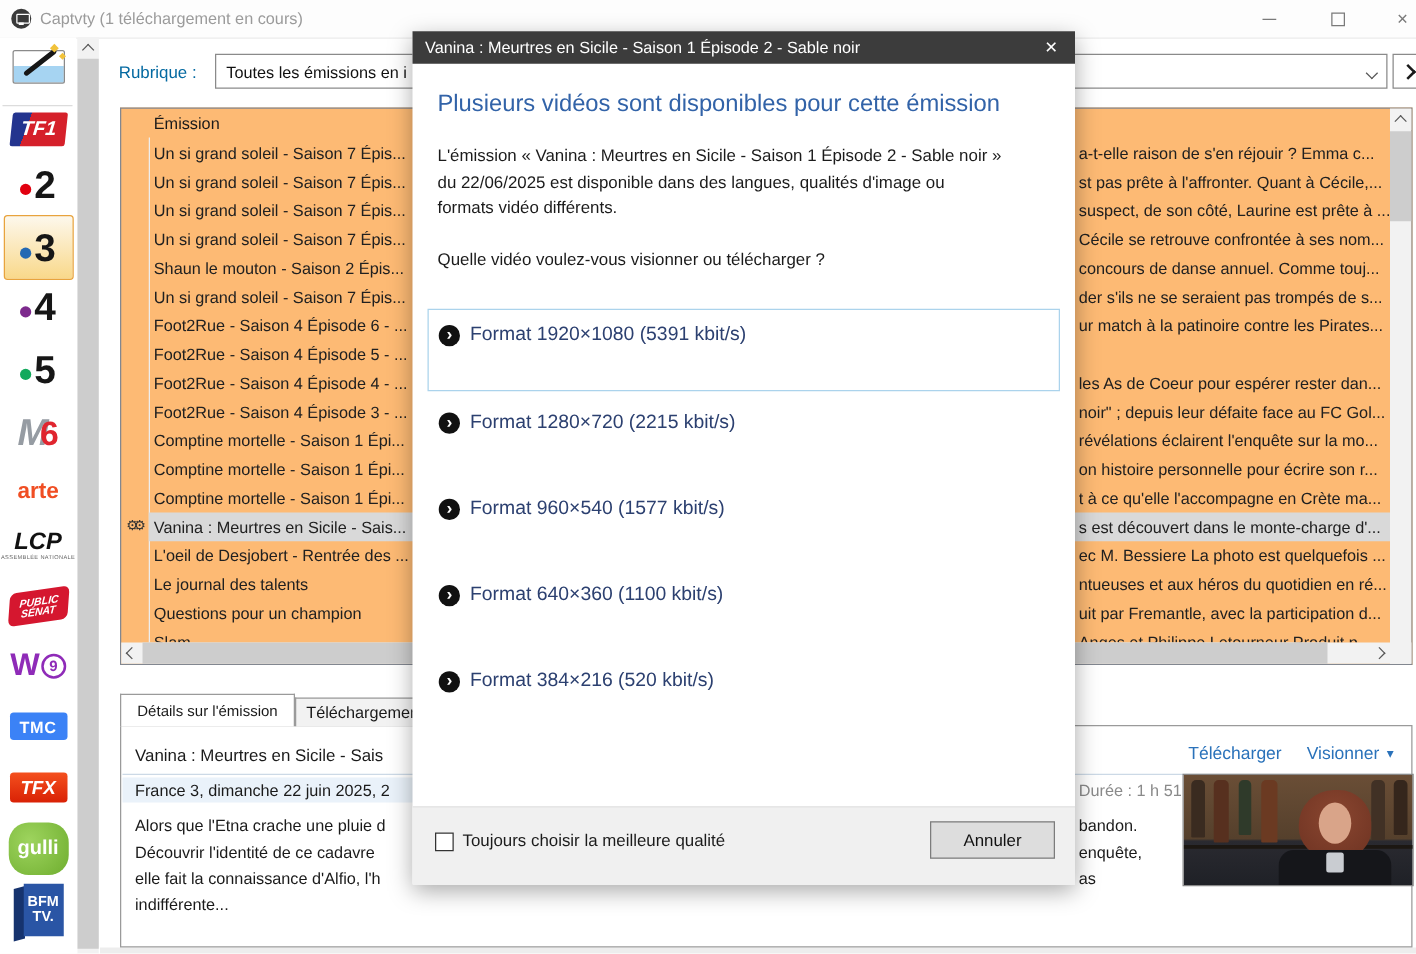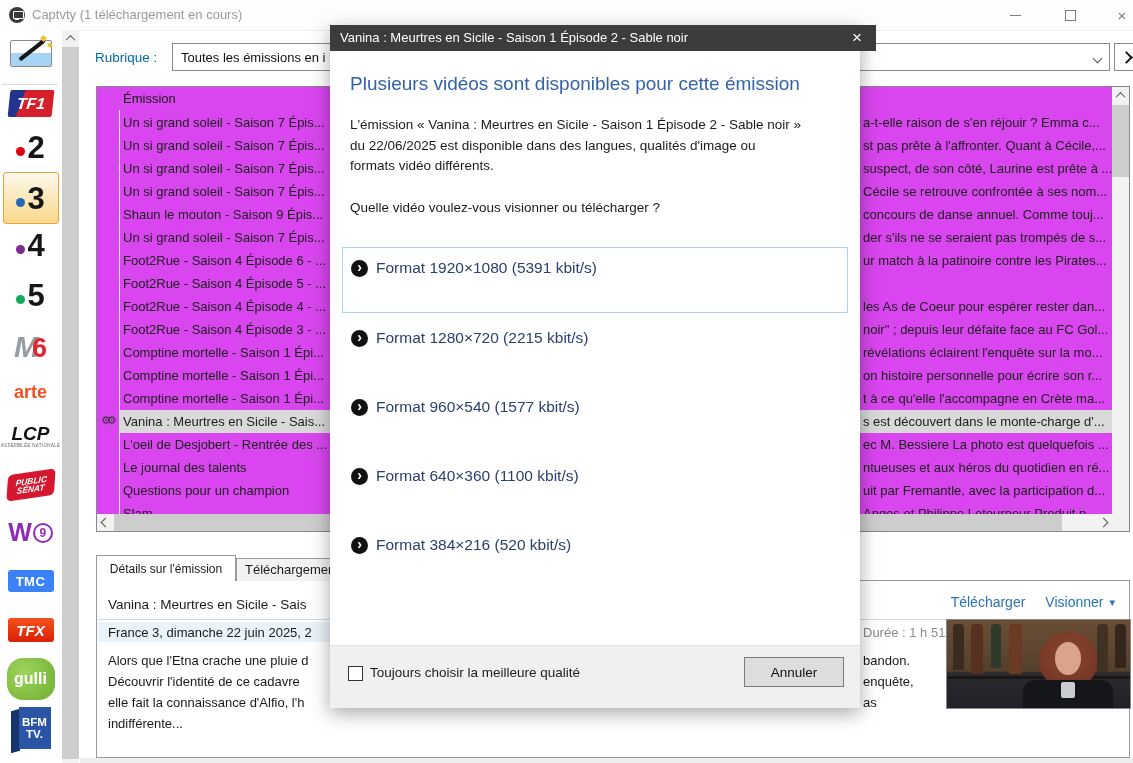--- a/index.html
+++ b/index.html
@@ -76,21 +76,21 @@
   
   #rubrique-label{left:95px;top:50px;font-size:13.5px;color:#0369a1;}
   #rubrique-combo{left:172px;top:43px;width:938px;height:28px;background:#fff;border:1px solid #8a8a8a;box-sizing:border-box;}
   #rubrique-value{position:absolute;left:8px;top:6px;font-size:13px;color:#111;white-space:nowrap;}
   #rubrique-chev{position:absolute;right:8px;top:11px;}
   #fwdbtn{left:1114px;top:43px;width:24px;height:28px;border:1px solid #8a8a8a;background:#fff;box-sizing:border-box;
           display:flex;align-items:center;justify-content:center;}
   #fwdbtn .chev{border-color:#1a1a1a;border-width:2.4px;width:7px;height:7px;}
 
   
-  #listbox{left:96px;top:86px;width:1034px;height:446px;border:1px solid #828790;box-sizing:border-box;background:#d946ef;}
+  #listbox{left:96px;top:86px;width:1034px;height:446px;border:1px solid #828790;box-sizing:border-box;background:#fdba74;}
   #listheader{position:absolute;left:26px;top:4px;font-size:13px;color:#1a1a1a;}
   #gutterline{position:absolute;left:22px;top:23px;bottom:17px;width:1px;background:#ededed;}
   #rowswrap{position:absolute;left:1px;top:24px;right:17px;bottom:17px;overflow:hidden;}
   .lrow{position:absolute;left:0;width:100%;height:23px;}
   .lrow.sel .selbg{position:absolute;left:21px;top:0;right:0;height:23px;background:#d9d9d9;}
   .ltitle{position:absolute;left:25px;top:4px;font-size:13px;color:#202020;white-space:nowrap;}
   .ldesc{position:absolute;left:765px;top:4px;font-size:13px;color:#202020;white-space:nowrap;max-width:250px;overflow:hidden;}
   .gearic{position:absolute;left:3px;top:4px;font-size:11px;letter-spacing:-4px;color:#333;}
   
   #vscroll{position:absolute;right:0;top:0;width:17px;height:444px;background:#f2f2f2;}
@@ -122,21 +122,21 @@
          background:linear-gradient(180deg,#6a4e36 0,#55402c 58%,#2a2a30 60%,#1f2127 100%);}
   .bottle{position:absolute;top:4px;border-radius:4px 4px 1px 1px;}
   #thumb .shelf{position:absolute;left:0;top:56px;width:185px;height:3px;background:#1c1712;}
   #thumb .hair{position:absolute;left:92px;top:12px;width:58px;height:54px;background:radial-gradient(circle at 50% 40%,#8a4630,#6e3322);border-radius:28px 26px 22px 24px;}
   #thumb .face{position:absolute;left:108px;top:22px;width:26px;height:33px;background:#d9a489;border-radius:50%;}
   #thumb .jacket{position:absolute;left:76px;top:60px;width:90px;height:32px;background:#15161a;border-radius:12px 12px 0 0;}
   #thumb .shirt{position:absolute;left:114px;top:62px;width:14px;height:16px;background:#c9ccd1;border-radius:2px;}
 
   
   #dialog{left:330px;top:25px;width:530px;height:682px;background:#fff;z-index:50;box-shadow:0 6px 18px rgba(0,0,0,.35);}
-  #dlg-titlebar{position:absolute;left:0;top:0;width:530px;height:26px;background:#3c3c3c;padding-left:16px;}
+  #dlg-titlebar{position:absolute;left:0;top:0;width:530px;height:26px;background:#3c3c3c;}
   #dlg-title{position:absolute;left:10px;top:5px;font-size:13px;color:#fff;white-space:nowrap;}
   #dlg-close{position:absolute;right:6px;top:2px;width:26px;height:22px;display:flex;align-items:center;justify-content:center;
              color:#fff;font-size:17px;}
   #dlg-heading{position:absolute;left:20px;top:48px;font-size:19px;color:#3263a8;white-space:nowrap;}
   .dlg-body-line{position:absolute;left:20px;font-size:13.5px;color:#1b1b1b;white-space:nowrap;}
   #dlg-question{position:absolute;left:20px;top:175px;font-size:13.5px;color:#1b1b1b;}
   #optbox{position:absolute;left:12px;top:222px;width:504px;height:64px;border:1px solid #abd3ec;}
   .fmt{position:absolute;left:21px;height:24px;display:flex;align-items:center;}
   .fmt .circ{width:17px;height:17px;border-radius:50%;background:#111;color:#fff;font-size:14px;font-weight:700;
              display:flex;align-items:center;justify-content:center;line-height:15px;padding-bottom:1px;box-sizing:border-box;}
@@ -284,21 +284,21 @@
         </div>
         <div class="lrow" style="top: 46px;">
           <span class="ltitle">Un si grand soleil - Saison 7 Épis...</span>
           <span class="ldesc">suspect, de son côté, Laurine est prête à ...</span>
         </div>
         <div class="lrow" style="top: 69px;">
           <span class="ltitle">Un si grand soleil - Saison 7 Épis...</span>
           <span class="ldesc">Cécile se retrouve confrontée à ses nom...</span>
         </div>
         <div class="lrow" style="top: 92px;">
-          <span class="ltitle">Shaun le mouton - Saison 9 Épis...</span>
+          <span class="ltitle">Shaun le mouton - Saison 2 Épis...</span>
           <span class="ldesc">concours de danse annuel. Comme touj...</span>
         </div>
         <div class="lrow" style="top: 115px;">
           <span class="ltitle">Un si grand soleil - Saison 7 Épis...</span>
           <span class="ldesc">der s'ils ne se seraient pas trompés de s...</span>
         </div>
         <div class="lrow" style="top: 138px;">
           <span class="ltitle">Foot2Rue - Saison 4 Épisode 6 - ...</span>
           <span class="ldesc">ur match à la patinoire contre les Pirates...</span>
         </div>

